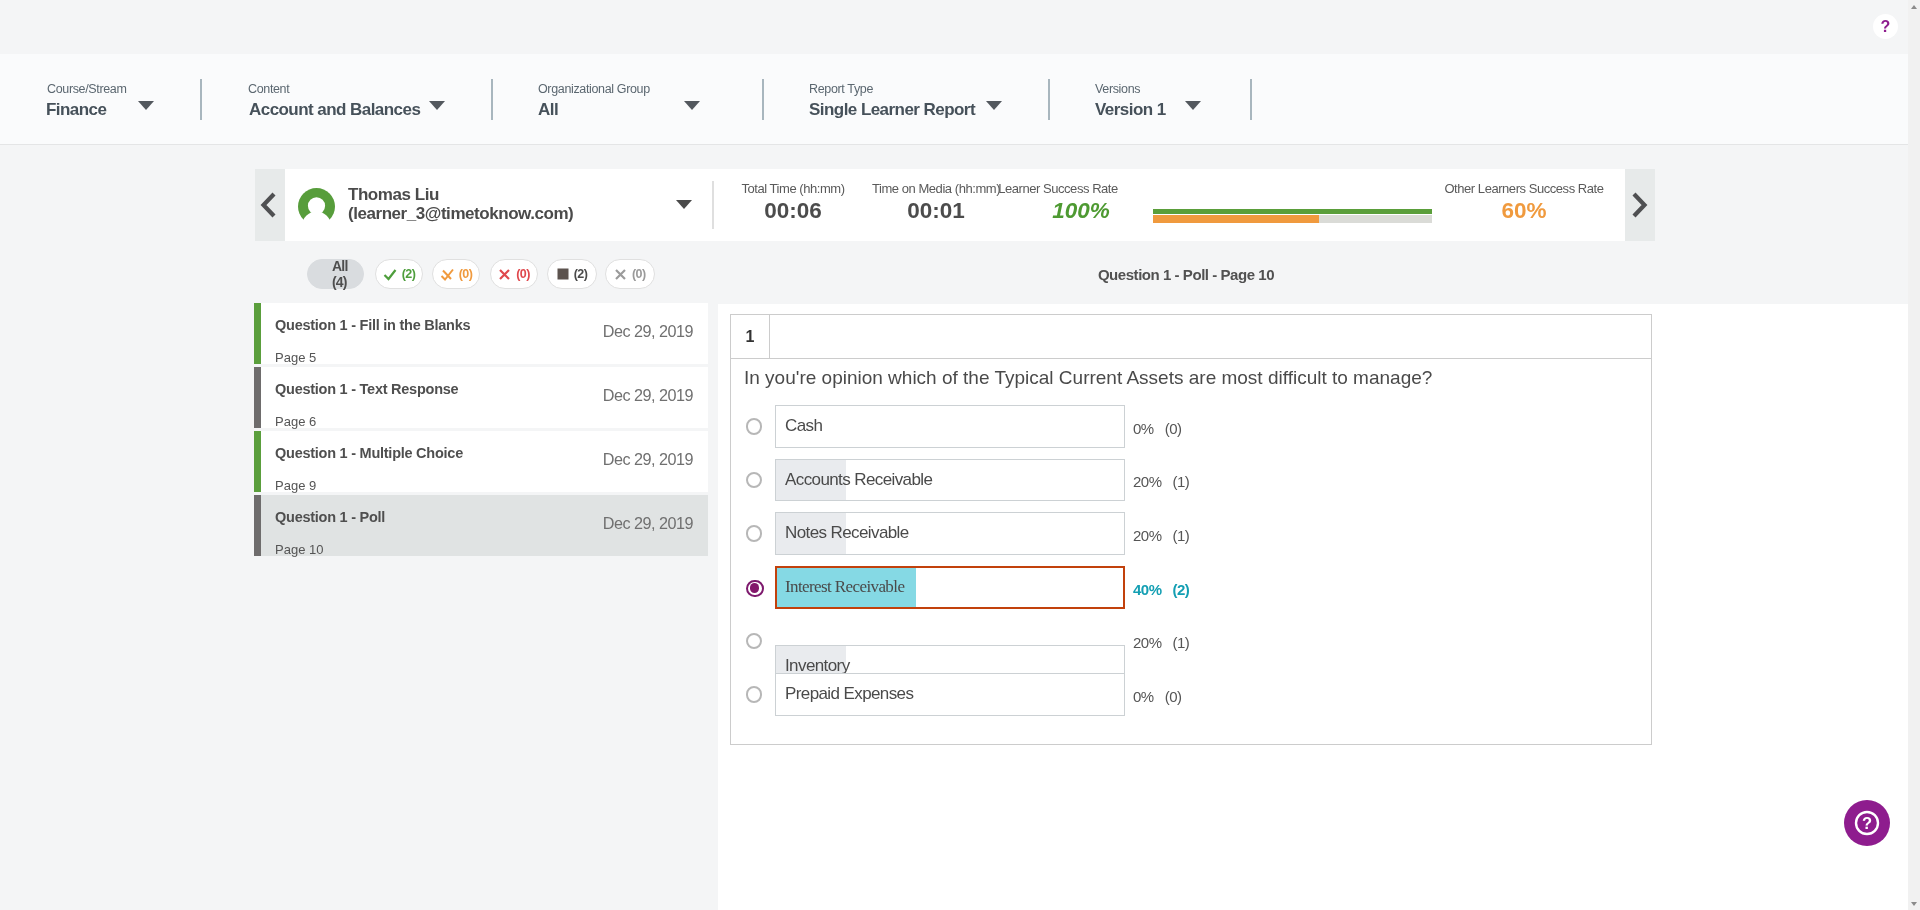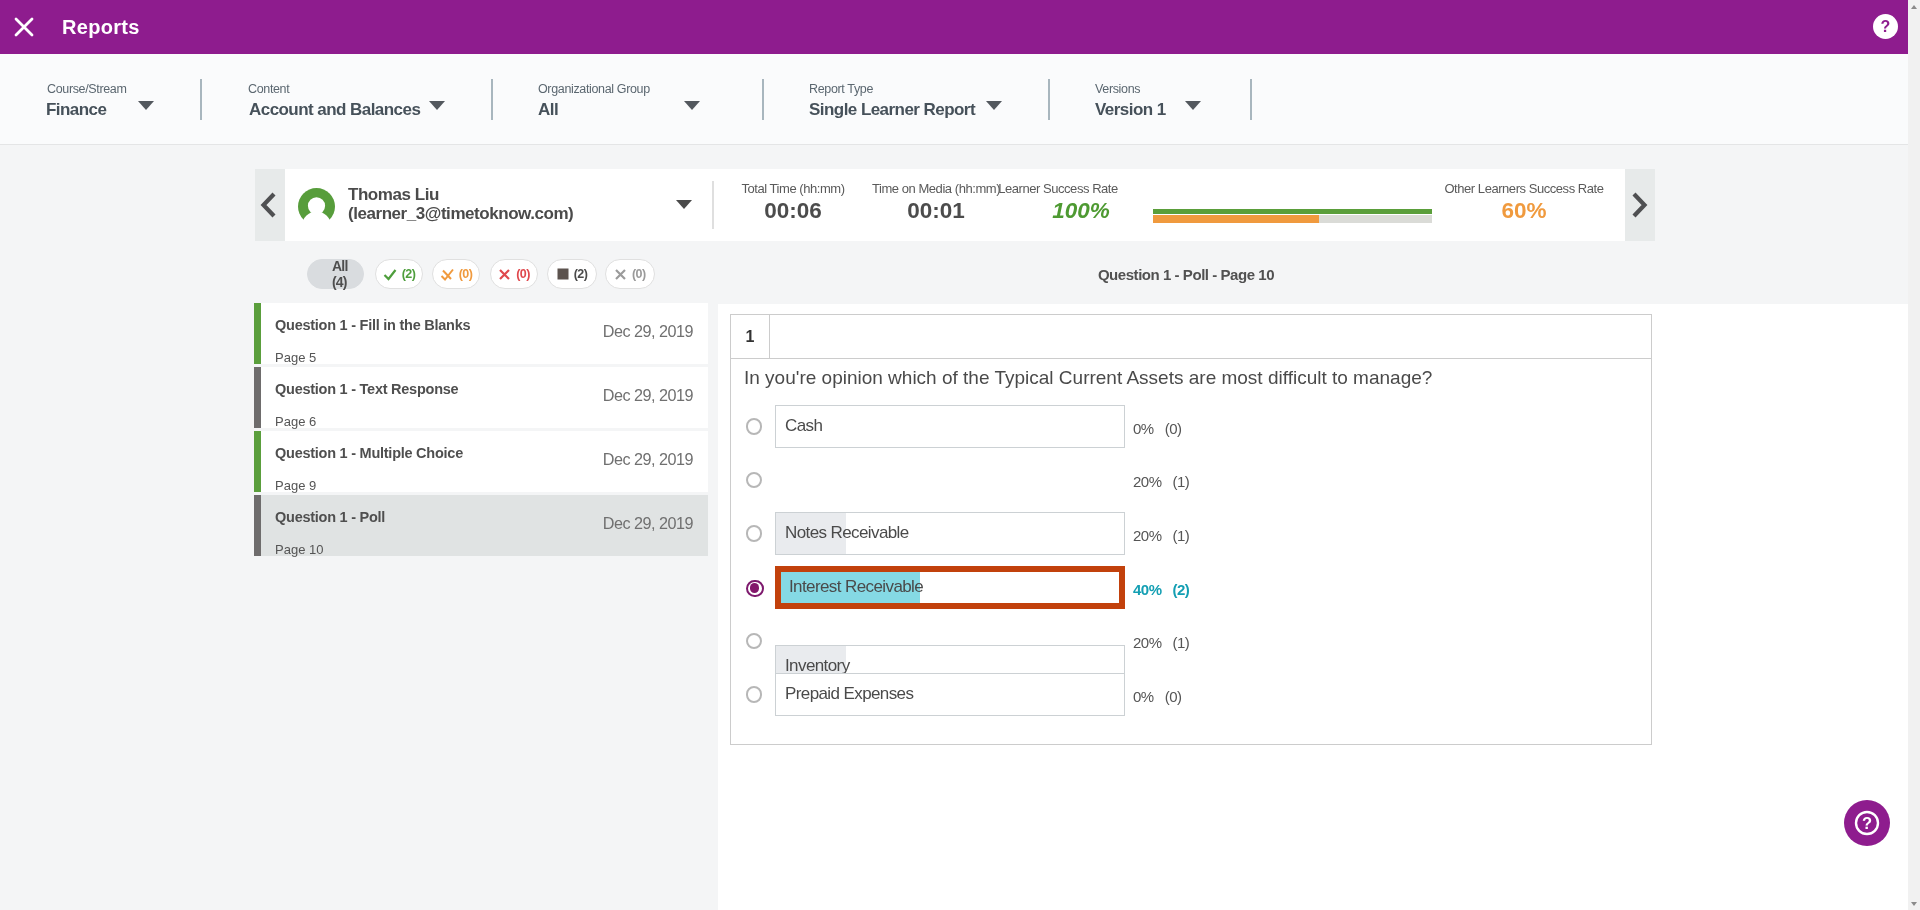--- a/index.html
+++ b/index.html
@@ -39,26 +39,20 @@
 .radio { position:absolute; width:16.5px; height:16.5px; border-radius:50%; border:2px solid #b7b7b7; background:#fff; }
 
 #sbar { left:1908px; top:0; width:12px; height:910px; background:#f1f1f1; }
 </style>
 </head>
 <body>
 <div id="stage">
 
   <div class="abs" style="left:718px; top:304px; width:1190px; height:606px; background:#fff;"></div>
 
-  <div class="abs" id="hdr">
-    <svg class="abs" style="left:14px; top:17px;" width="20" height="20" viewBox="0 0 20 20">
-        <path d="M2 2 L18 18 M18 2 L2 18" stroke="#fff" stroke-width="2.8" stroke-linecap="round"></path>
-      </svg>
-    <div class="abs title">Reports</div>
-  </div>
   <div class="abs" id="helpTop">?</div>
 
   <div class="abs" id="fbar"></div>
   <div class="abs flabel" style="left:47px; top:82px;">Course/Stream</div>
   <div class="abs fval" style="left:46px; top:100px;">Finance</div>
   <div class="abs tri" style="left:138px; top:101px;"></div>
   <div class="abs vline" style="left:200px; top:79px; height:41px;"></div>
   <div class="abs flabel" style="left:248px; top:82px;">Content</div>
   <div class="abs fval" style="left:249px; top:100px;">Account and Balances</div>
   <div class="abs tri" style="left:429px; top:101px;"></div>
@@ -175,33 +169,37 @@
   </div>
   <div class="abs" style="left:744px; top:367px; font-size:19px; color:#4a4a4a;">In you're opinion which of the Typical Current Assets are most difficult to manage?</div>
 
   <div class="abs radio" style="left:745.7px; top:418.00px;"></div>
   <div class="abs optbox" style="top:405px;">
       <div class="optlab">Cash</div>
     </div>
   <div class="abs pct" style="top:419.5px;">0%   (0)</div>
 
   <div class="abs radio" style="left:745.7px; top:471.50px;"></div>
+  <div class="abs optbox" style="top:458.5px;">
+      <div class="optfill" style="width:70px;"></div>
+      <div class="optlab">Accounts Receivable</div>
+    </div>
   <div class="abs pct" style="top:473.0px;">20%   (1)</div>
 
   <div class="abs radio" style="left:745.7px; top:525.00px;"></div>
   <div class="abs optbox" style="top:512px;">
       <div class="optfill" style="width:70px;"></div>
       <div class="optlab">Notes Receivable</div>
     </div>
   <div class="abs pct" style="top:526.5px;">20%   (1)</div>
 
   <div class="abs" style="left:746px; top:579.5px; width:17.5px; height:17.5px; border-radius:50%; border:2.5px solid #7e1a6e; background:#fff;">
       <div style="position:absolute; left:1.5px; top:1.5px; width:9.5px; height:9.5px; border-radius:50%; background:#83176b;"></div>
     </div>
-  <div class="abs optbox" style="top:566px; border:6px solid #c2410c;">
+  <div class="abs optbox" style="top:566px; border:2px solid #c2410c;font-family:Liberation Serif, serif;">
       <div class="optfill" style="width:139px; background:#85d9e4;"></div>
       <div class="optlab" style="left:8px;">Interest Receivable</div>
     </div>
   <div class="abs pct" style="top:580.5px; font-weight:bold; color:#149fb3;">40%   (2)</div>
 
   <div class="abs radio" style="left:745.7px; top:632.50px;"></div>
   <div class="abs optbox" style="top:645px;">
       <div class="optfill" style="width:70px;"></div>
       <div class="optlab">Inventory</div>
     </div>

